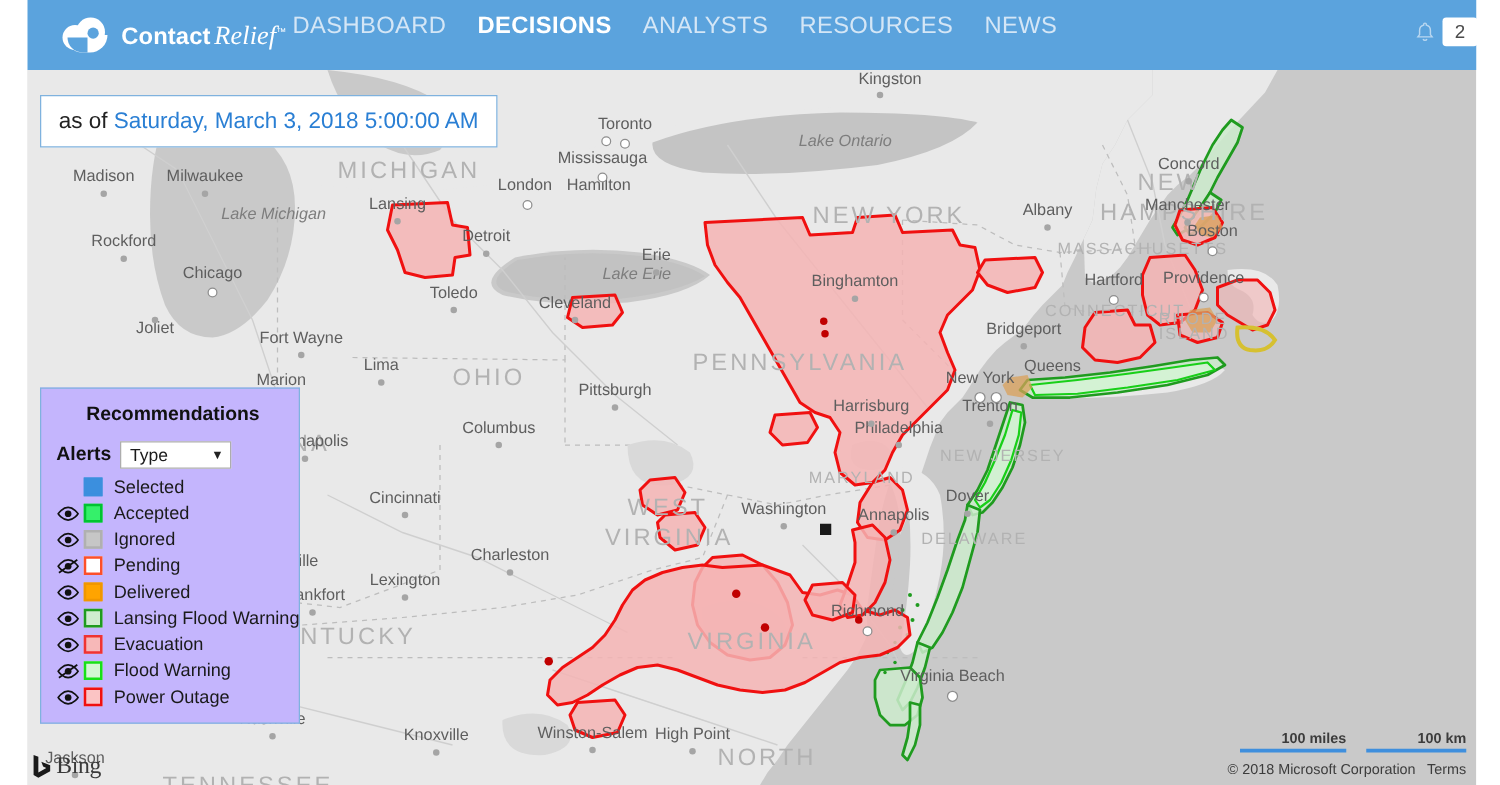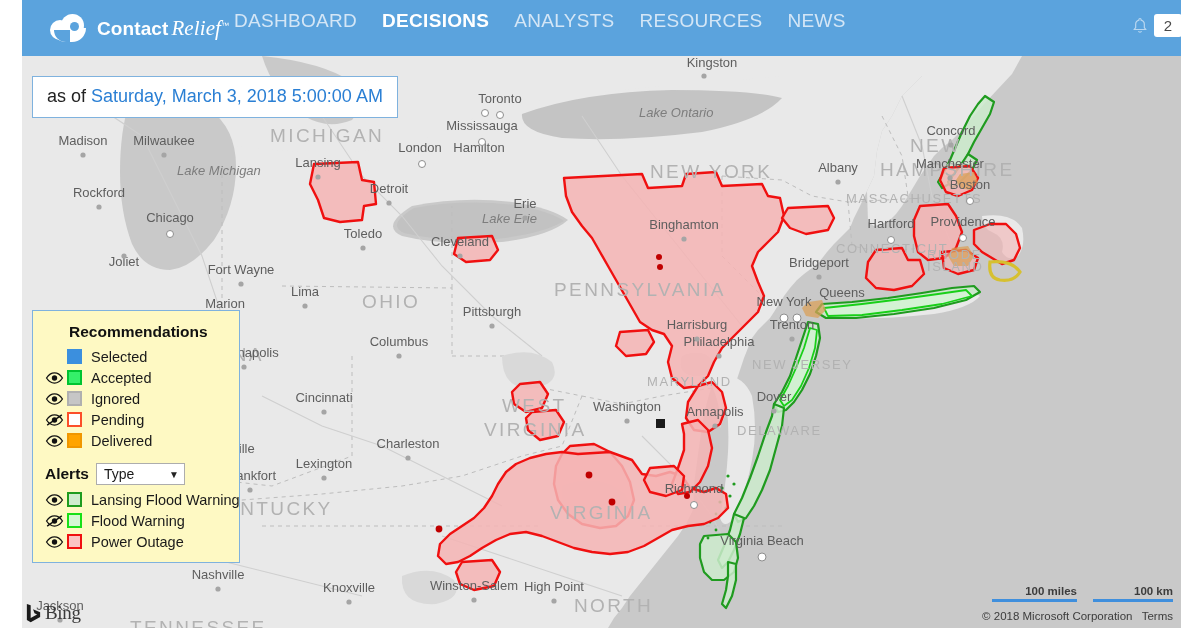--- a/index.html
+++ b/index.html
@@ -42,21 +42,21 @@
   .lake-lbl{fill:#7d7d7d;font-size:13px;font-style:italic;font-family:"Liberation Sans",sans-serif;}
   .city-dot{fill:#ffffff;stroke:#8e8e8e;stroke-width:1;}
   .city-dot-sm{fill:#a5a5a5;}
 
   
   #asof{position:absolute;left:10px;top:20px;background:#ffffff;border:1px solid #7fb2de;
         padding:9px 14px 10px 14px;font-size:18px;color:#222;white-space:nowrap;}
   #asof .date{color:#2a7fd4;}
 
   
-  #legend{position:absolute;left:10px;top:254px;width:208px;background:#fef9c3;
+  #legend{position:absolute;left:10px;top:254px;width:208px;background:#c4b5fd;
           border:1px solid #7fb2de;padding:10px 10px 10px 12px;box-sizing:border-box;}
   .legend-title{font-size:15.5px;font-weight:bold;color:#111;margin:2px 0 5px 24px;}
   .legend-row{display:flex;align-items:center;height:21px;margin-bottom:0px;}
   .eye{width:19px;height:14px;flex:0 0 19px;margin-right:3px;}
   .swatch{width:15px;height:15px;flex:0 0 15px;margin-right:9px;box-sizing:border-box;}
   .legend-label{font-size:14.5px;color:#1a1a1a;white-space:nowrap;}
 
   #alerts-header{display:flex;align-items:center;gap:7px;margin:12px 0 4px 0;}
   #alerts-title{font-size:15.5px;font-weight:bold;color:#111;}
   #alert-type-select{width:89px;height:22px;border:1px solid #adadad;background:#fff;
@@ -456,76 +456,84 @@
       </g>
     </svg>
 
     <div id="asof">
       <span>as of</span>
       <span class="date">Saturday, March 3, 2018 5:00:00 AM</span>
     </div>
 
     <div id="legend">
       <div class="legend-title">Recommendations</div>
-      <div id="rec-rows">
-          <div class="legend-row">
-            <svg class="eye" viewBox="0 0 22 15" style="visibility: hidden;"></svg>
-            <span class="swatch" style="background: rgb(59, 143, 222); border: 2px solid rgb(59, 143, 222);"></span>
-            <span class="legend-label">Selected</span>
-          </div>
-          <div class="legend-row">
-            <svg class="eye" viewBox="0 0 22 15">
-              <path d="M11 1.6C5.6 1.6 1.8 7.5 1.8 7.5S5.6 13.4 11 13.4 20.2 7.5 20.2 7.5 16.4 1.6 11 1.6z" fill="none" stroke="#111" stroke-width="1.5"></path>
-              <circle cx="11" cy="7.5" r="3.1" fill="#111"></circle>
-            </svg>
-            <span class="swatch" style="background: rgb(53, 240, 106); border: 2px solid rgb(0, 196, 49);"></span>
-            <span class="legend-label">Accepted</span>
-          </div>
-          <div class="legend-row">
-            <svg class="eye" viewBox="0 0 22 15">
-              <path d="M11 1.6C5.6 1.6 1.8 7.5 1.8 7.5S5.6 13.4 11 13.4 20.2 7.5 20.2 7.5 16.4 1.6 11 1.6z" fill="none" stroke="#111" stroke-width="1.5"></path>
-              <circle cx="11" cy="7.5" r="3.1" fill="#111"></circle>
-            </svg>
-            <span class="swatch" style="background: rgb(198, 198, 198); border: 2px solid rgb(176, 176, 176);"></span>
-            <span class="legend-label">Ignored</span>
-          </div>
-          <div class="legend-row">
-            <svg class="eye" viewBox="0 0 22 15">
-              <path d="M11 1.6C5.6 1.6 1.8 7.5 1.8 7.5S5.6 13.4 11 13.4 20.2 7.5 20.2 7.5 16.4 1.6 11 1.6z" fill="none" stroke="#111" stroke-width="1.5"></path>
-              <circle cx="11" cy="7.5" r="3.1" fill="#111"></circle>
-              <line x1="2.5" y1="13.5" x2="19.5" y2="1.5" stroke="#111" stroke-width="1.6"></line>
-            </svg>
-            <span class="swatch" style="background: rgb(255, 255, 255); border: 2px solid rgb(252, 79, 42);"></span>
-            <span class="legend-label">Pending</span>
-          </div>
-          <div class="legend-row">
-            <svg class="eye" viewBox="0 0 22 15">
-              <path d="M11 1.6C5.6 1.6 1.8 7.5 1.8 7.5S5.6 13.4 11 13.4 20.2 7.5 20.2 7.5 16.4 1.6 11 1.6z" fill="none" stroke="#111" stroke-width="1.5"></path>
-              <circle cx="11" cy="7.5" r="3.1" fill="#111"></circle>
-            </svg>
-            <span class="swatch" style="background: rgb(255, 164, 0); border: 2px solid rgb(240, 151, 0);"></span>
-            <span class="legend-label">Delivered</span>
-          </div>
-        </div>
-
       <div id="alerts-header">
         <span id="alerts-title">Alerts</span>
         <div id="alert-type-select">
           <span>Type</span>
           <span class="caret">▼</span>
         </div>
       </div>
+
+      <div id="rec-rows">
+          <div class="legend-row">
+            <svg class="eye" viewBox="0 0 22 15" style="visibility: hidden;"></svg>
+            <span class="swatch" style="background: rgb(59, 143, 222); border: 2px solid rgb(59, 143, 222);"></span>
+            <span class="legend-label">Selected</span>
+          </div>
+          <div class="legend-row">
+            <svg class="eye" viewBox="0 0 22 15">
+              <path d="M11 1.6C5.6 1.6 1.8 7.5 1.8 7.5S5.6 13.4 11 13.4 20.2 7.5 20.2 7.5 16.4 1.6 11 1.6z" fill="none" stroke="#111" stroke-width="1.5"></path>
+              <circle cx="11" cy="7.5" r="3.1" fill="#111"></circle>
+            </svg>
+            <span class="swatch" style="background: rgb(53, 240, 106); border: 2px solid rgb(0, 196, 49);"></span>
+            <span class="legend-label">Accepted</span>
+          </div>
+          <div class="legend-row">
+            <svg class="eye" viewBox="0 0 22 15">
+              <path d="M11 1.6C5.6 1.6 1.8 7.5 1.8 7.5S5.6 13.4 11 13.4 20.2 7.5 20.2 7.5 16.4 1.6 11 1.6z" fill="none" stroke="#111" stroke-width="1.5"></path>
+              <circle cx="11" cy="7.5" r="3.1" fill="#111"></circle>
+            </svg>
+            <span class="swatch" style="background: rgb(198, 198, 198); border: 2px solid rgb(176, 176, 176);"></span>
+            <span class="legend-label">Ignored</span>
+          </div>
+          <div class="legend-row">
+            <svg class="eye" viewBox="0 0 22 15">
+              <path d="M11 1.6C5.6 1.6 1.8 7.5 1.8 7.5S5.6 13.4 11 13.4 20.2 7.5 20.2 7.5 16.4 1.6 11 1.6z" fill="none" stroke="#111" stroke-width="1.5"></path>
+              <circle cx="11" cy="7.5" r="3.1" fill="#111"></circle>
+              <line x1="2.5" y1="13.5" x2="19.5" y2="1.5" stroke="#111" stroke-width="1.6"></line>
+            </svg>
+            <span class="swatch" style="background: rgb(255, 255, 255); border: 2px solid rgb(252, 79, 42);"></span>
+            <span class="legend-label">Pending</span>
+          </div>
+          <div class="legend-row">
+            <svg class="eye" viewBox="0 0 22 15">
+              <path d="M11 1.6C5.6 1.6 1.8 7.5 1.8 7.5S5.6 13.4 11 13.4 20.2 7.5 20.2 7.5 16.4 1.6 11 1.6z" fill="none" stroke="#111" stroke-width="1.5"></path>
+              <circle cx="11" cy="7.5" r="3.1" fill="#111"></circle>
+            </svg>
+            <span class="swatch" style="background: rgb(255, 164, 0); border: 2px solid rgb(240, 151, 0);"></span>
+            <span class="legend-label">Delivered</span>
+          </div>
+        </div>
       <div id="alert-rows">
           <div class="legend-row">
             <svg class="eye" viewBox="0 0 22 15">
               <path d="M11 1.6C5.6 1.6 1.8 7.5 1.8 7.5S5.6 13.4 11 13.4 20.2 7.5 20.2 7.5 16.4 1.6 11 1.6z" fill="none" stroke="#111" stroke-width="1.5"></path>
               <circle cx="11" cy="7.5" r="3.1" fill="#111"></circle>
             </svg>
             <span class="swatch" style="background: rgb(207, 236, 207); border: 2px solid rgb(31, 155, 31);"></span>
             <span class="legend-label">Lansing Flood Warning</span>
+          </div>
+          <div class="legend-row">
+            <svg class="eye" viewBox="0 0 22 15">
+              <path d="M11 1.6C5.6 1.6 1.8 7.5 1.8 7.5S5.6 13.4 11 13.4 20.2 7.5 20.2 7.5 16.4 1.6 11 1.6z" fill="none" stroke="#111" stroke-width="1.5"></path>
+              <circle cx="11" cy="7.5" r="3.1" fill="#111"></circle>
+            </svg>
+            <span class="swatch" style="background: rgb(247, 184, 184); border: 2px solid rgb(239, 51, 51);"></span>
+            <span class="legend-label">Evacuation</span>
           </div>
           <div class="legend-row">
             <svg class="eye" viewBox="0 0 22 15">
               <path d="M11 1.6C5.6 1.6 1.8 7.5 1.8 7.5S5.6 13.4 11 13.4 20.2 7.5 20.2 7.5 16.4 1.6 11 1.6z" fill="none" stroke="#111" stroke-width="1.5"></path>
               <circle cx="11" cy="7.5" r="3.1" fill="#111"></circle>
               <line x1="2.5" y1="13.5" x2="19.5" y2="1.5" stroke="#111" stroke-width="1.6"></line>
             </svg>
             <span class="swatch" style="background: rgb(212, 247, 212); border: 2px solid rgb(24, 224, 24);"></span>
             <span class="legend-label">Flood Warning</span>
           </div>

